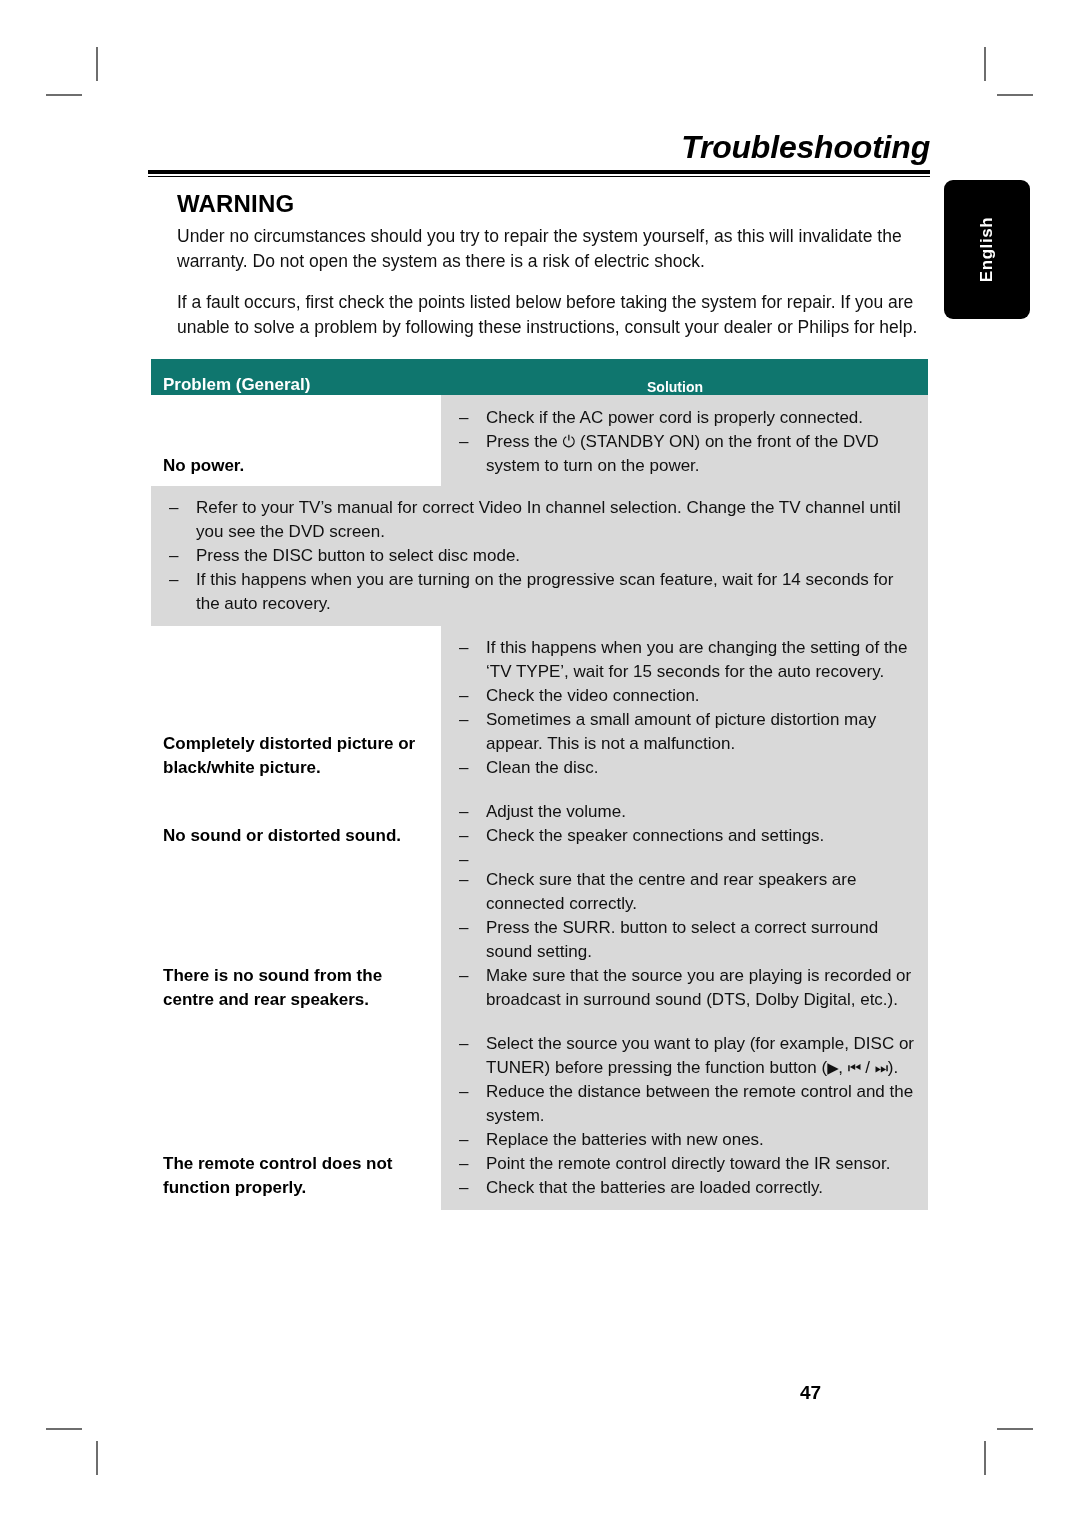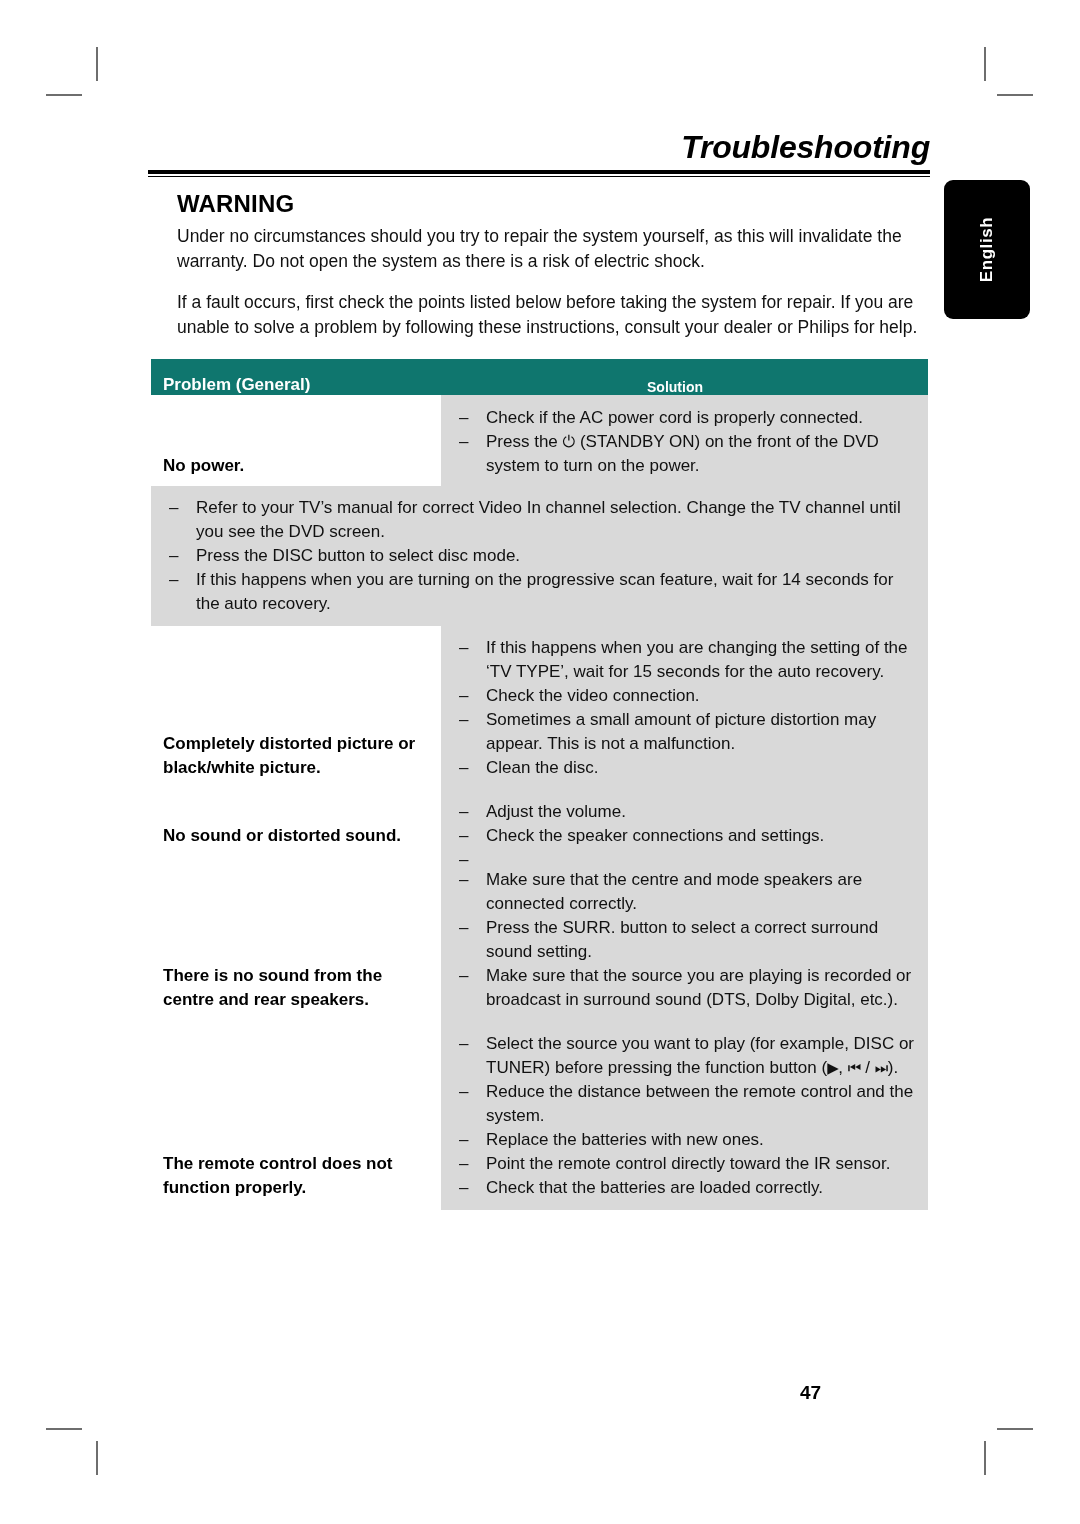--- a/index.html
+++ b/index.html
@@ -286,21 +286,21 @@
               <li><span class="dash">–</span><span>Adjust the volume.</span></li>
               <li><span class="dash">–</span><span>Check the speaker connections and settings.</span></li>
               <li><span class="dash">–</span></li>
             </ul>
           </div>
         </div>
         <div class="trow r4">
           <div class="cell-problem">There is no sound from the centre and rear speakers.</div>
           <div class="cell-solution">
             <ul class="sol-list">
-              <li><span class="dash">–</span><span>Make sure that the centre and mode speakers are connected correctly.</span></li>
+              <li><span class="dash">–</span><span>Check sure that the centre and rear speakers are connected correctly.</span></li>
               <li><span class="dash">–</span><span>Press the SURR. button to select a correct surround sound setting.</span></li>
               <li><span class="dash">–</span><span>Make sure that the source you are playing is recorded or broadcast in surround sound (DTS, Dolby Digital, etc.).</span></li>
             </ul>
           </div>
         </div>
         <div class="trow r5">
           <div class="cell-problem">The remote control does not function properly.</div>
           <div class="cell-solution">
             <ul class="sol-list">
               <li><span class="dash">–</span><span>Select the source you want to play (for example, DISC or TUNER) before pressing the function button (<span class="icon-glyph">▶</span>, <span class="icon-glyph">⏮</span> / <span class="icon-glyph">⏭</span>).</span></li>

